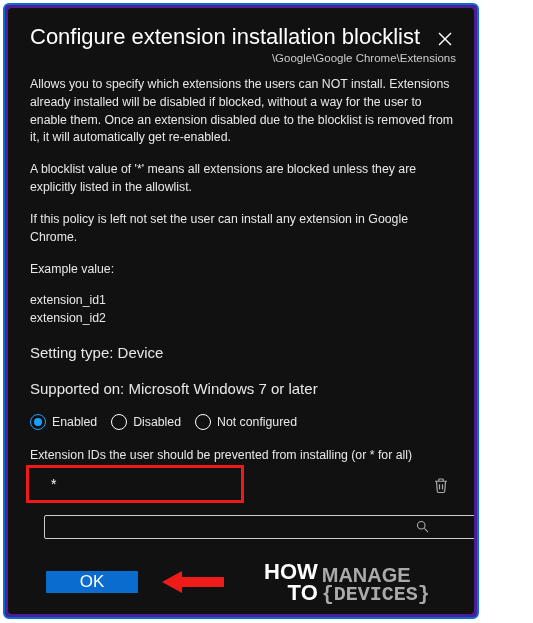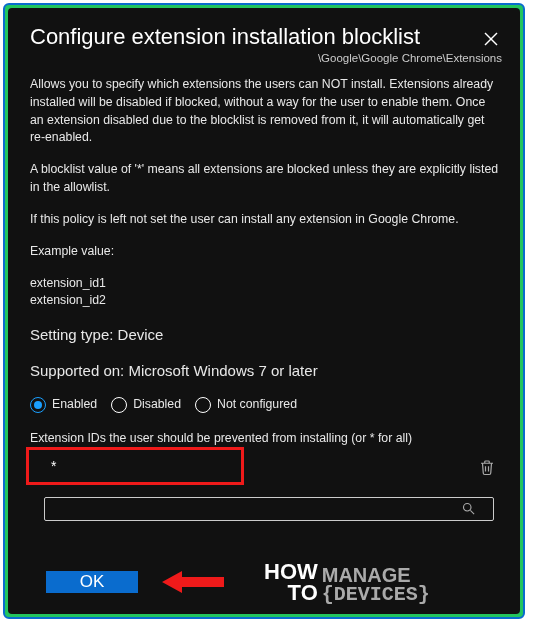--- a/index.html
+++ b/index.html
@@ -3,25 +3,25 @@
   <meta charset="utf-8">
   <style>
     * { box-sizing: border-box; margin: 0; padding: 0; }
     body {
       width: 533px; height: 623px;
       font-family: "Segoe UI", sans-serif;
       background: #fff;
       position: relative;
     }
     .outer {
-      width: 522px; height: 616px;
+      width: 476px; height: 616px;
       margin: 3px;
       border: 2px solid #0a6cce;
       border-radius: 6px;
-      background: #22c55e;
+      background: #4c1d95;
       overflow: hidden;
       position: relative;
     }
     .dialog {
       position: absolute;
       left: 3px; right: 3px; top: 3px; bottom: 3px;
       background: #111;
       color: #fff;
       border-radius: 4px;
       padding: 16px 18px 18px 22px;
@@ -42,21 +42,21 @@
       color: #fff;
     }
     .close svg { width: 18px; height: 18px; }
     .breadcrumb { font-size: 11.5px; color: #ccc; margin-bottom: 12px; text-align: right; }
     .body { font-size: 12.3px; color: #e8e8e8; line-height: 1.45; }
     .body p { margin-bottom: 14px; }
     .body .tight { margin-bottom: 0; }
     .spacer { height: 14px; }
     .setting-type, .supported { font-size: 15px; margin-bottom: 12px; }
     .radios { display: flex; gap: 14px; align-items: center; margin-bottom: 16px; }
-    .radio { display: flex; align-items: center; gap: 6px; font-size: 12.3px; cursor: pointer; }
+    .radio { display: flex; align-items: flex-start; gap: 6px; font-size: 12.3px; cursor: pointer; }
     .radio-circle {
       width: 16px; height: 16px; border-radius: 50%;
       border: 1.5px solid #1a9fff;
       display: flex; align-items: center; justify-content: center;
     }
     .radio.off .radio-circle { border-color: #fff; }
     .radio-dot { width: 8px; height: 8px; border-radius: 50%; background: #1a9fff; display: none; }
     .radio.on .radio-dot { display: block; }
     .field-label { font-size: 12.3px; margin-bottom: 2px; }
     .redbox {

